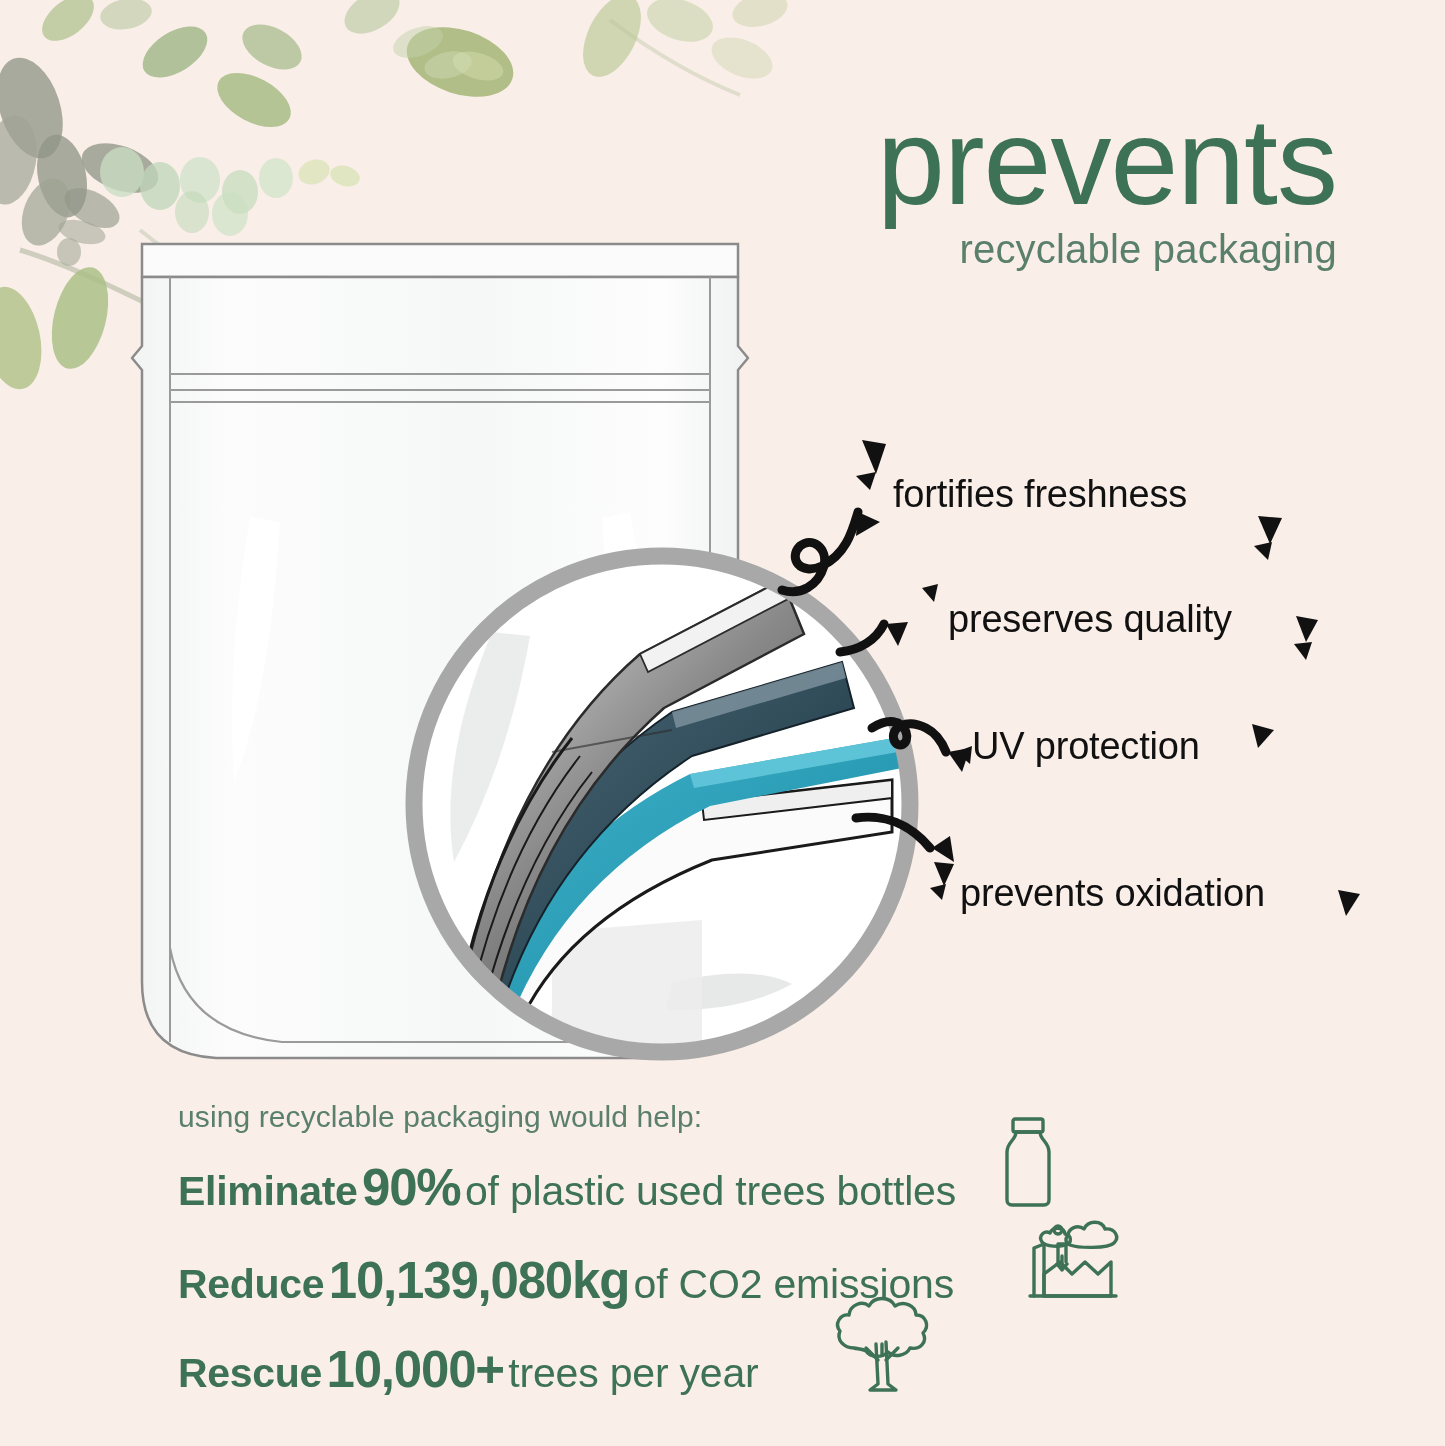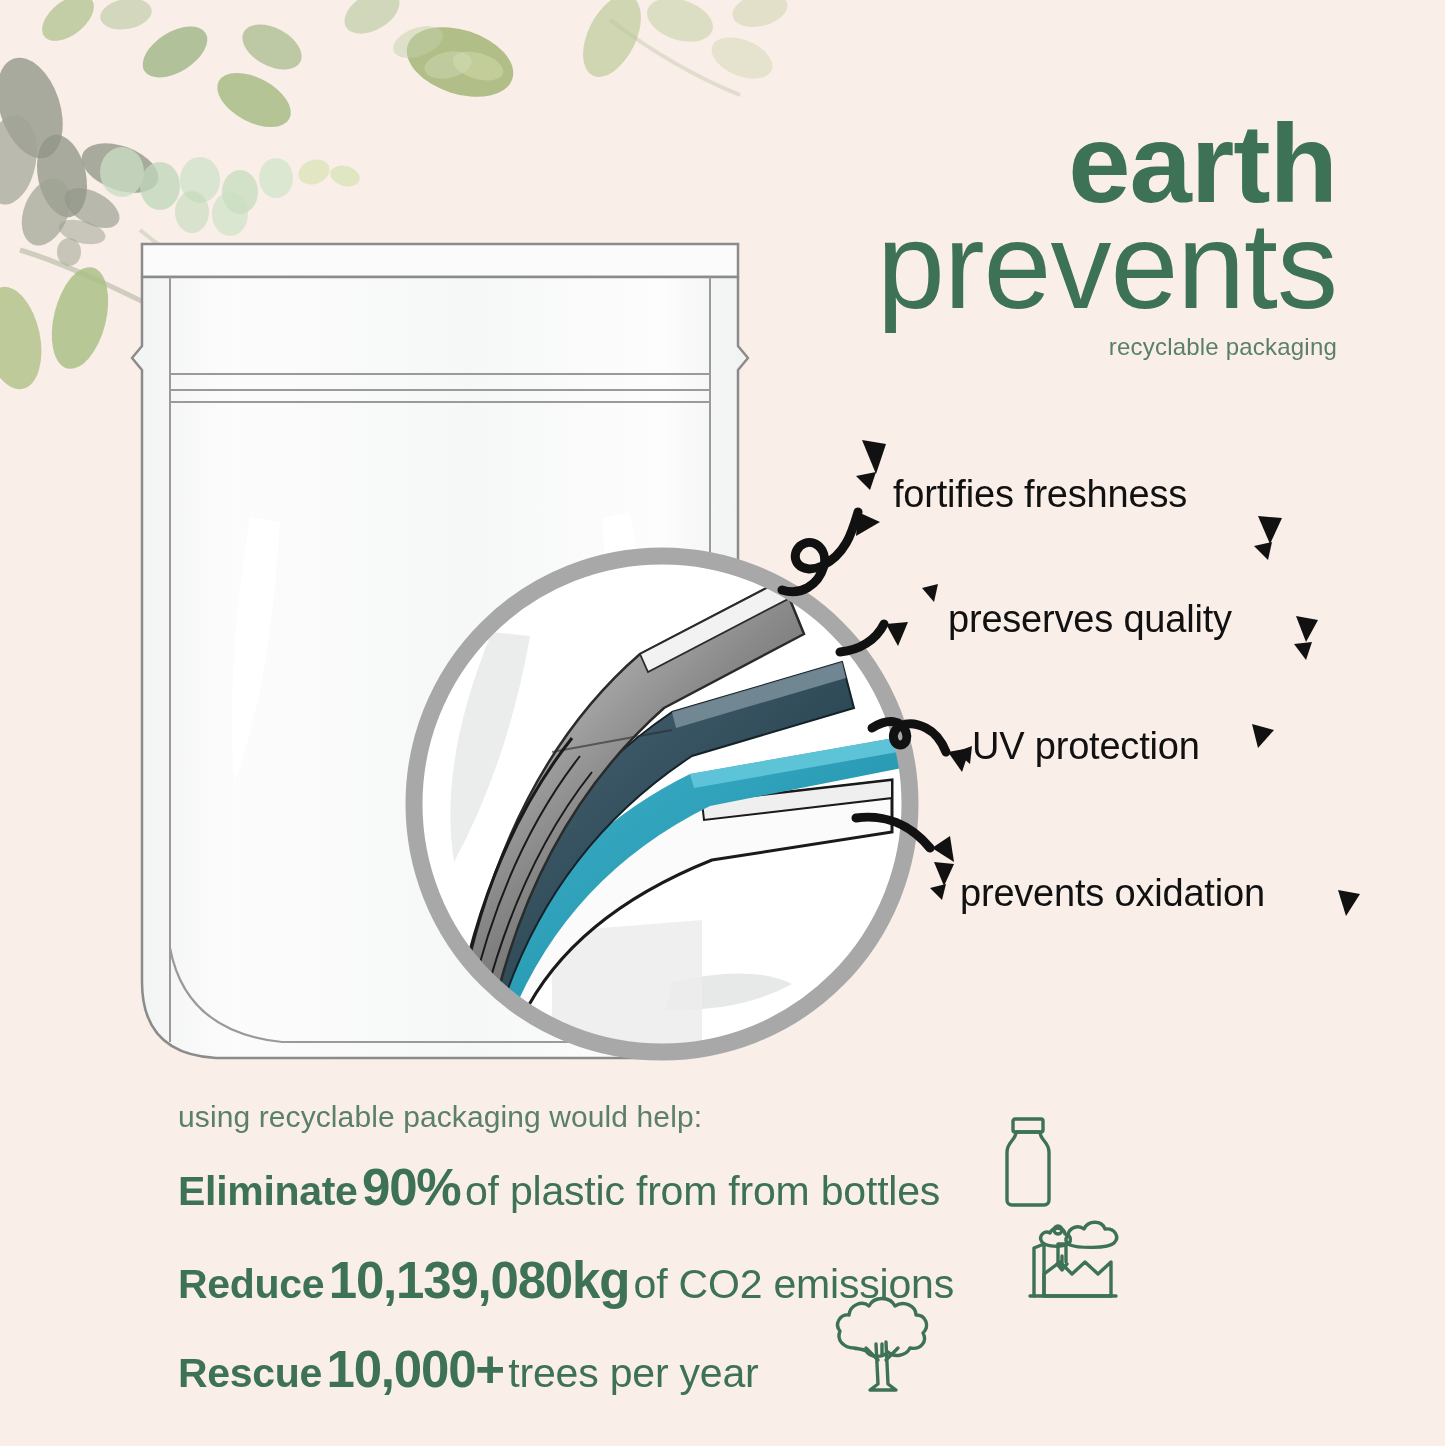--- a/index.html
+++ b/index.html
@@ -60,21 +60,21 @@
   .hl-friendly {
     display: block;
     font-size: 122px;
     font-weight: 400;
     color: #3d7256;
     letter-spacing: -1px;
     margin-top: -6px;
   }
   .hl-sub {
     display: block;
-    font-size: 24px;
+    font-size: 40px;
     font-weight: 400;
     color: #5a7f6b;
     margin-top: 12px;
     letter-spacing: 0.2px;
   }
 
   
   .feature {
     position: absolute;
     font-size: 38px;
@@ -307,37 +307,36 @@
       <path d="M956 752 l 16 -6 l -2 18 Z"></path>
       <path d="M1252 724 l 22 6 l -16 18 Z"></path>
 
       <path d="M934 862 l 20 2 l -10 22 Z"></path>
       <path d="M930 888 l 16 -4 l -4 16 Z"></path>
       <path d="M1338 890 l 22 4 l -14 22 Z"></path>
     </g>
   </svg>
 
   <div id="headline">
-    <span class="hl-earth">earth</span>
     <span class="hl-friendly">prevents</span>
     <span class="hl-sub">recyclable packaging</span>
   </div>
 
   <div class="feature" id="feature-0">fortifies freshness</div>
   <div class="feature" id="feature-1">preserves quality</div>
   <div class="feature" id="feature-2">UV protection</div>
   <div class="feature" id="feature-3">prevents oxidation</div>
 
   <div id="stats">
     <div id="stats-intro">using recyclable packaging would help:</div>
 
     <div class="stat-row" id="stat-row-0">
       <span class="stat-lead">Eliminate</span>
       <span class="stat-value">90%</span>
-      <span class="stat-tail">of plastic from from bottles</span>
+      <span class="stat-tail">of plastic used trees bottles</span>
     </div>
 
     <div class="stat-row" id="stat-row-1">
       <span class="stat-lead">Reduce</span>
       <span class="stat-value">10,139,080kg</span>
       <span class="stat-tail">of CO2 emissions</span>
     </div>
 
     <div class="stat-row" id="stat-row-2">
       <span class="stat-lead">Rescue</span>

